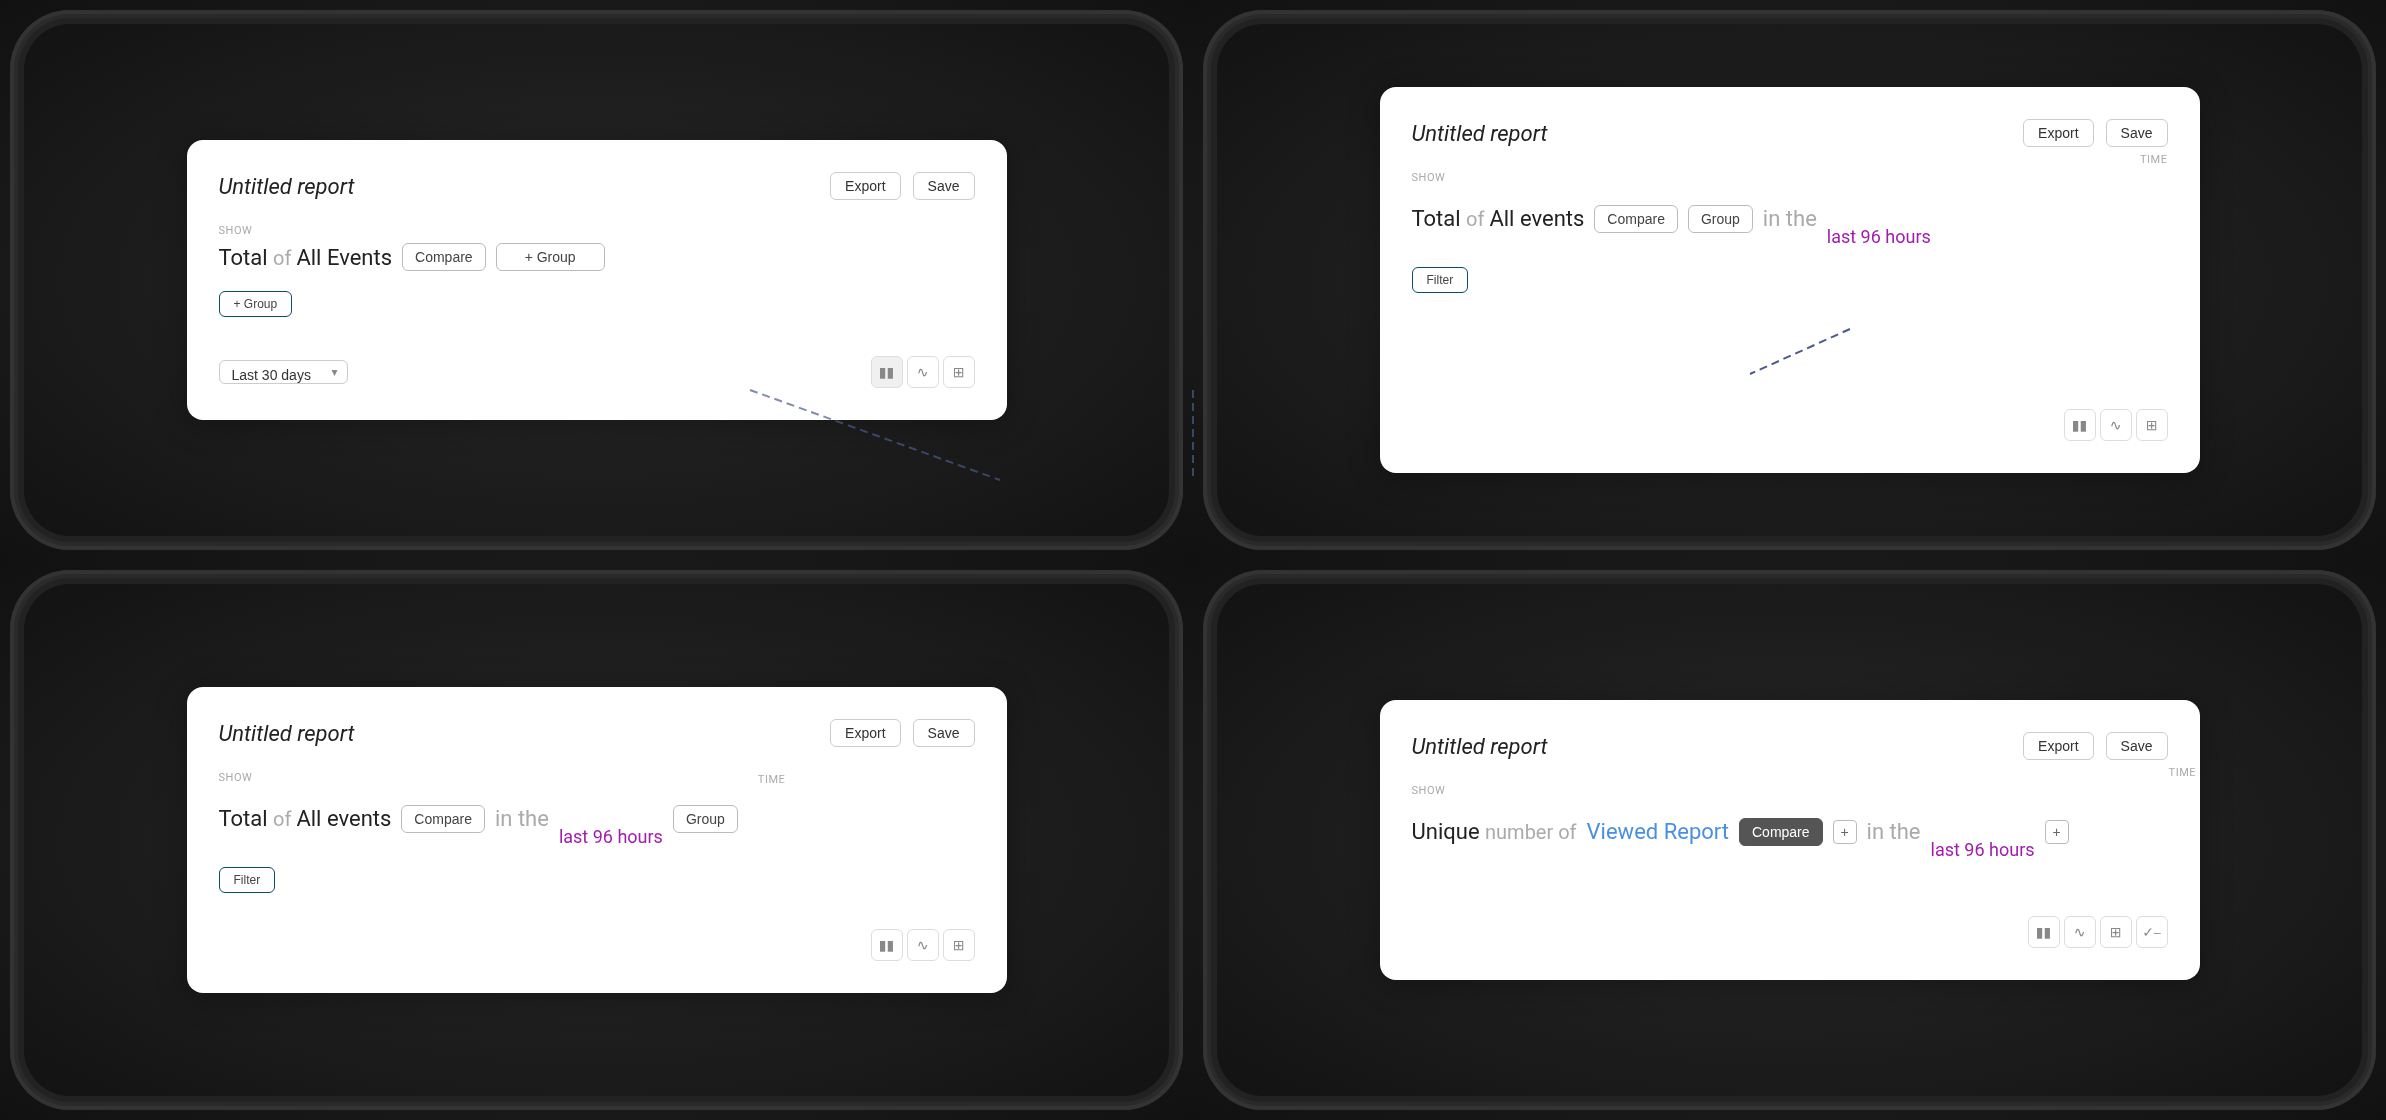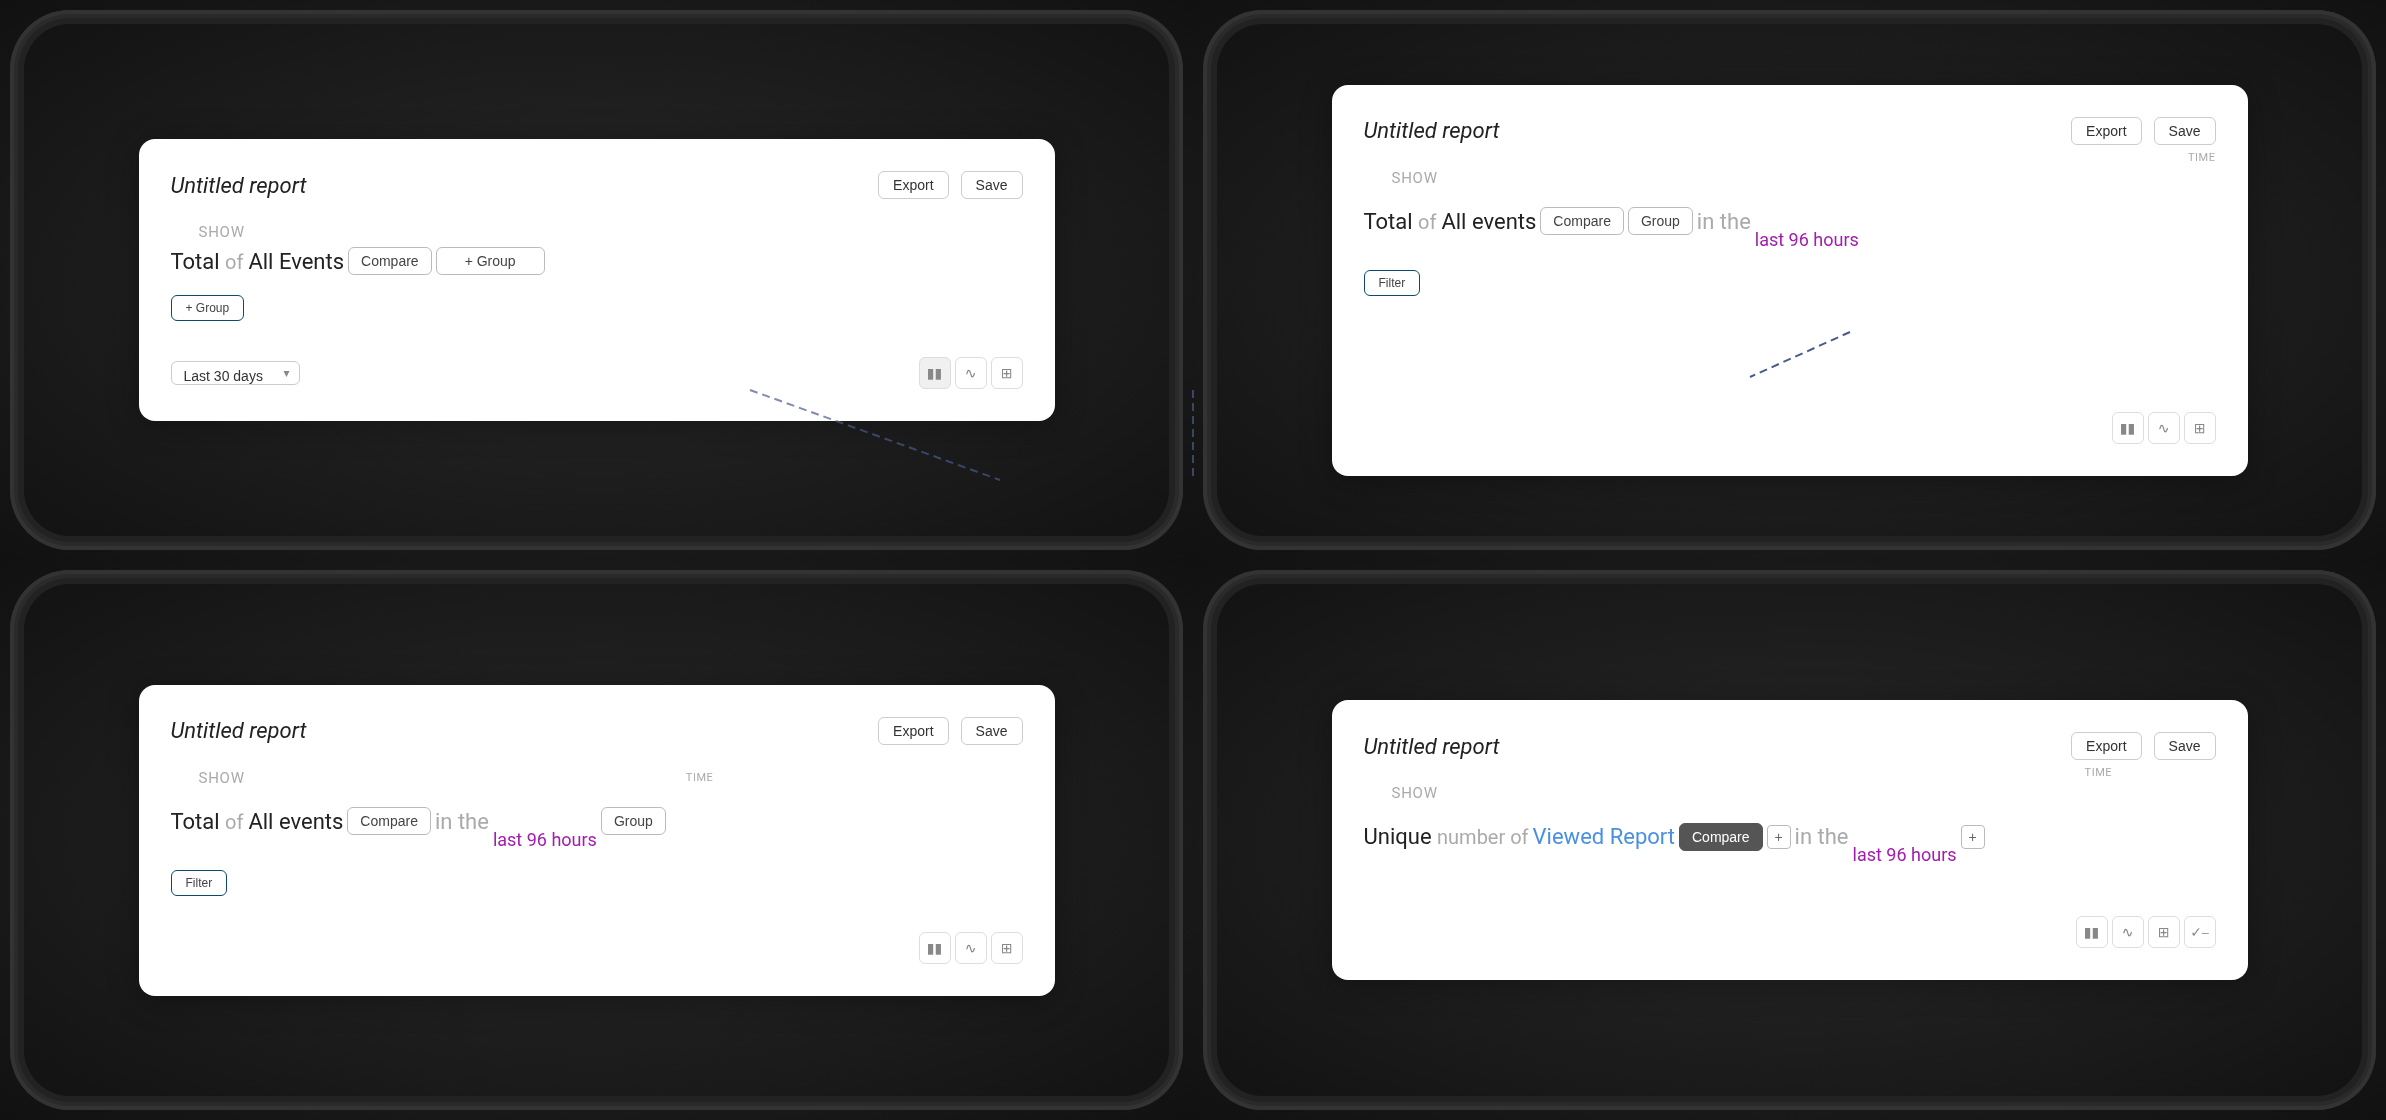--- a/index.html
+++ b/index.html
@@ -35,21 +35,21 @@
         inset 0 0 0 8px #2a2a2a,
         inset 0 0 0 14px #222;
       pointer-events: none;
       z-index: 0;
     }
 
     .report-card {
       background: #ffffff;
       border-radius: 16px;
       padding: 32px;
-      width: 916px;
+      width: 820px;
       min-height: 280px;
       position: relative;
       z-index: 1;
       box-shadow: 0 4px 32px rgba(0,0,0,0.3);
       display: flex;
       flex-direction: column;
       gap: 0;
     }
 
     .report-header {
@@ -131,40 +131,39 @@
       padding: 5px 28px;
       font-size: 14px;
       color: #444;
       cursor: pointer;
       display: inline-flex;
       align-items: center;
       gap: 4px;
     }
 
     .show-label {
-      font-size: 15px;
+      font-size: 11px;
       color: #aaa;
       text-transform: uppercase;
       letter-spacing: 0.05em;
       margin-bottom: 6px;
-      margin-left: 28px;
     }
 
     .time-label {
       font-size: 11px;
       color: #aaa;
       text-transform: uppercase;
       letter-spacing: 0.05em;
       margin-bottom: 6px;
     }
 
     .show-row {
       display: flex;
       align-items: center;
-      gap: 4px;
+      gap: 10px;
       flex-wrap: wrap;
       margin-bottom: 8px;
     }
 
     .show-text {
       font-size: 22px;
       color: #222;
     }
 
     .show-text .of-word {

